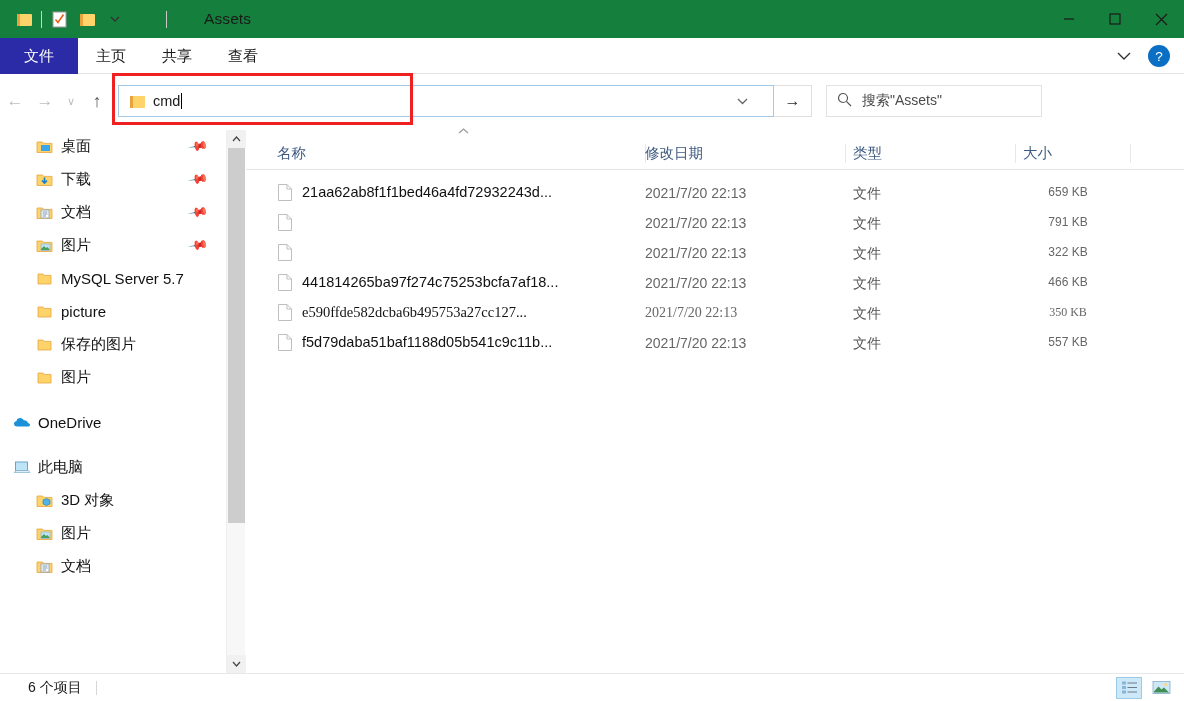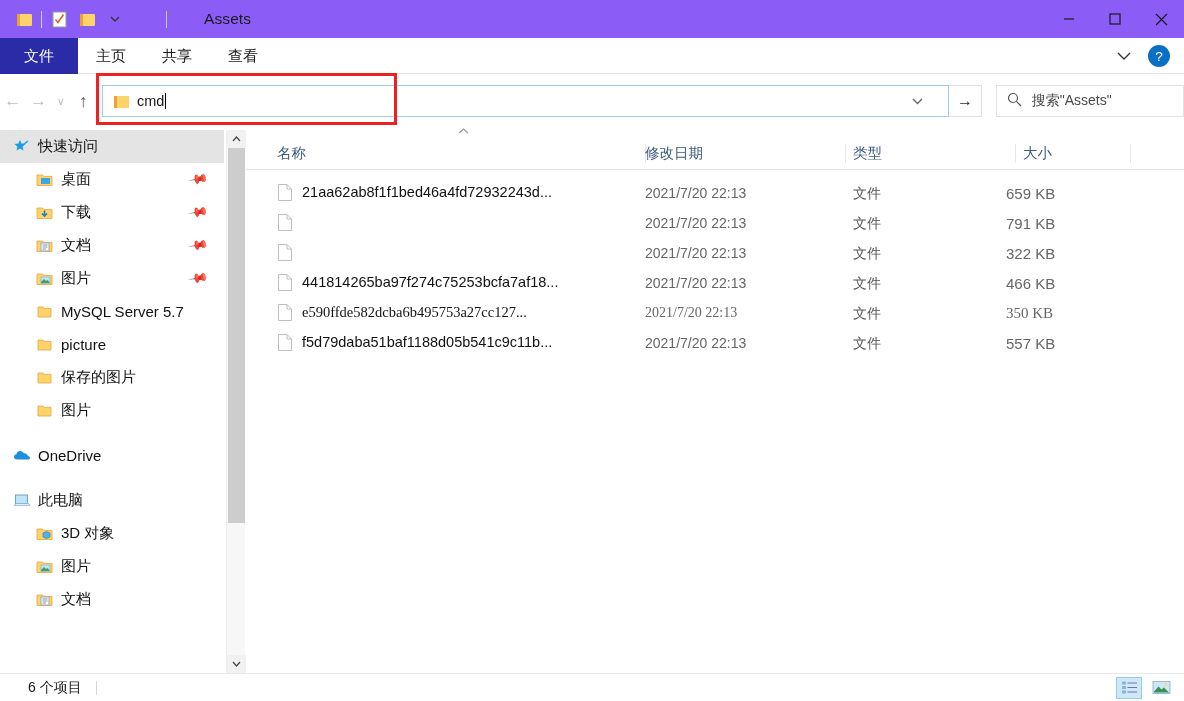--- a/index.html
+++ b/index.html
@@ -8,21 +8,21 @@
     font-family: "Liberation Sans", "DejaVu Sans", sans-serif;
     background: #ffffff;
     overflow: hidden;
     -webkit-font-smoothing: antialiased;
   }
   .window { position: relative; width: 1184px; height: 701px; background: #fff; }
 
   
   .titlebar {
     position: absolute; top: 0; left: 0; width: 1184px; height: 38px;
-    background: #8b5cf6; display: flex; align-items: center; gap: 28px;
+    background: #15803d; display: flex; align-items: center; gap: 28px;
   }
   .qat { display: flex; align-items: center; padding-left: 10px; gap: 0px; }
   .qat-btn {
     width: 28px; height: 28px; display: flex; align-items: center; justify-content: center;
   }
   .qat-sep { width: 1px; height: 17px; background: #d0d0d0; margin: 0 3px; }
   .title-text {
     font-size: 15.5px; color: #1a1a1a; margin-left: 9px; letter-spacing: .1px;
   }
   .title-divider { width: 1px; height: 17px; background: #c8c8c8; margin-left: 9px; }
@@ -69,21 +69,21 @@
   }
   .navbtn {
     width: 30px; height: 30px; display: flex; align-items: center; justify-content: center;
     font-size: 17px; color: #bdbdbd;
   }
   .navbtn.up { color: #5a5a5a; font-size: 18px; }
   .navbtn.small { width: 22px; font-size: 11px; }
 
   .addrwrap { position: relative; margin-left: 6px; }
   .addrbox {
-    width: 847px; height: 32px; border: 1px solid #a3c9e8;
+    width: 656px; height: 32px; border: 1px solid #a3c9e8;
     background: #ffffff; display: flex; align-items: center; padding: 0 8px;
   }
   .addr-folder { margin-right: 8px; margin-left: 3px; }
   .addr-text { font-size: 14.5px; color: #1a1a1a; }
   .caret {
     display: inline-block; width: 1px; height: 16px; background: #000; margin-left: 1px;
     vertical-align: -3px;
   }
   .addr-chevron { position: absolute; right: 26px; top: 10px; color: #555; font-size: 11px; }
   .red-outline {
@@ -144,21 +144,21 @@
     border-bottom: 1px solid #e5e5e5; display: flex; align-items: center; padding-left: 14px;
   }
   .ch { font-size: 14.5px; color: #3d5a80; position: absolute; top: 8px; }
   .ch-div { position: absolute; top: 8px; width: 1px; height: 19px; background: #e8e8e8; }
 
   .row { position: absolute; left: 0; width: 1018px; height: 30px; }
   .fname { position: absolute; left: 56px; top: 6px; font-size: 14.5px; color: #111; white-space: nowrap; }
   .ficon { position: absolute; left: 32px; top: 6px; width: 14px; height: 17px; }
   .fdate { position: absolute; left: 399px; top: 7px; font-size: 14px; color: #666; }
   .ftype { position: absolute; left: 607px; top: 7px; font-size: 14px; color: #555; }
-  .fsize { position: absolute; left: 760px; top: 7px; width: 124px; text-align: left; font-size: 15px; color: #666; }
+  .fsize { position: absolute; left: 760px; top: 7px; width: 124px; text-align: center; font-size: 12px; color: #666; }
 
   
   .statusbar {
     position: absolute; left: 0; bottom: 0; width: 1184px; height: 28px;
     background: #ffffff; border-top: 1px solid #e8e8e8; display: flex; align-items: center;
   }
   .status-text { font-size: 14px; color: #1a1a1a; margin-left: 28px; }
   .status-sep { width: 1px; height: 14px; background: #d6d6d6; margin-left: 14px; }
   .viewbtns { position: absolute; right: 10px; display: flex; gap: 6px; align-items: center; }
   .vbtn {
@@ -264,29 +264,20 @@
           <circle cx="6" cy="6" r="4.5" fill="none" stroke="#555" stroke-width="1.2"></circle>
           <path d="M9.4 9.4 L14 14" stroke="#555" stroke-width="1.2"></path>
         </svg>
       </span>
       <span class="search-ph">搜索"Assets"</span>
     </div>
   </div>
 
   <div class="sidebar">
 
-    <div class="sb-item root selected">
-      <span class="icon16">
-        <svg width="17" height="16" viewBox="0 0 17 16">
-          <path d="M7 1 L8.6 4.6 L12.5 5 L9.6 7.6 L10.5 11.4 L7 9.4 L3.5 11.4 L4.4 7.6 L1.5 5 L5.4 4.6 Z" fill="#1b9bf0"></path>
-          <path d="M10 6 L15 2" stroke="#1b9bf0" stroke-width="1.6"></path>
-        </svg>
-      </span>
-      <span class="sb-label">快速访问</span>
-    </div>
 
     <div class="sb-item child">
       <span class="icon16">
         <svg width="17" height="16" viewBox="0 0 17 16">
           <path d="M1 3 H6.5 L7.8 4.4 H16 V13.5 H1 Z" fill="#fdd36a" stroke="#e8a33d" stroke-width=".8"></path>
           <rect x="5" y="6" width="9" height="6" fill="#38a6e8"></rect>
         </svg>
       </span>
       <span class="sb-label">桌面</span>
       <span class="pin">📌</span>

